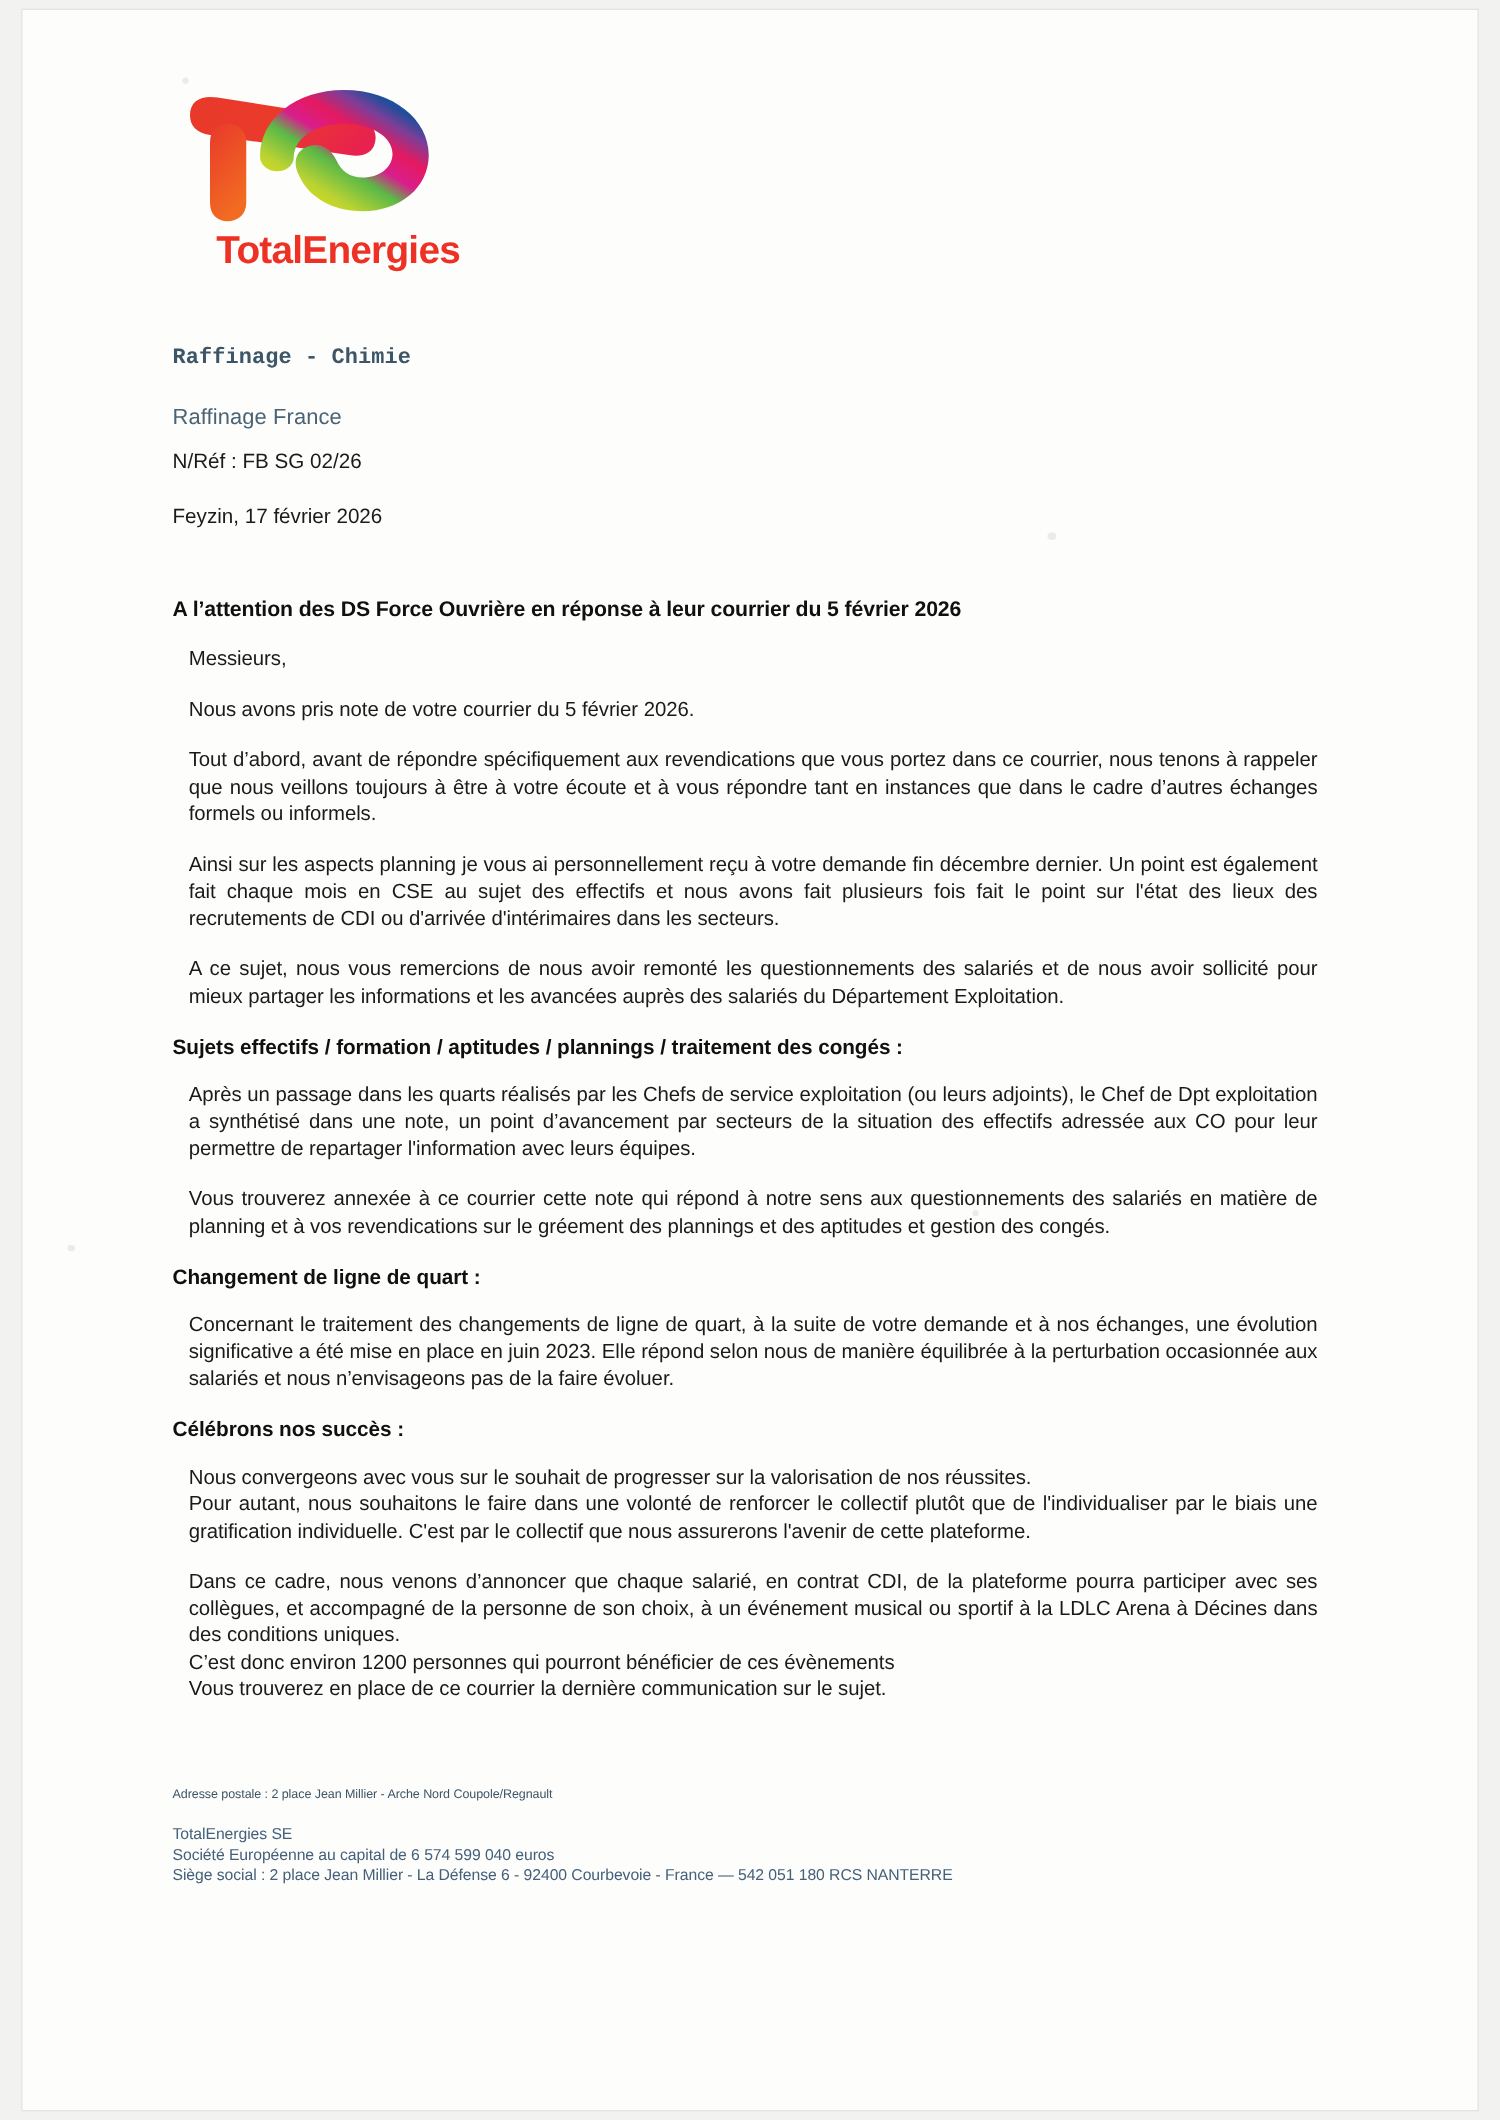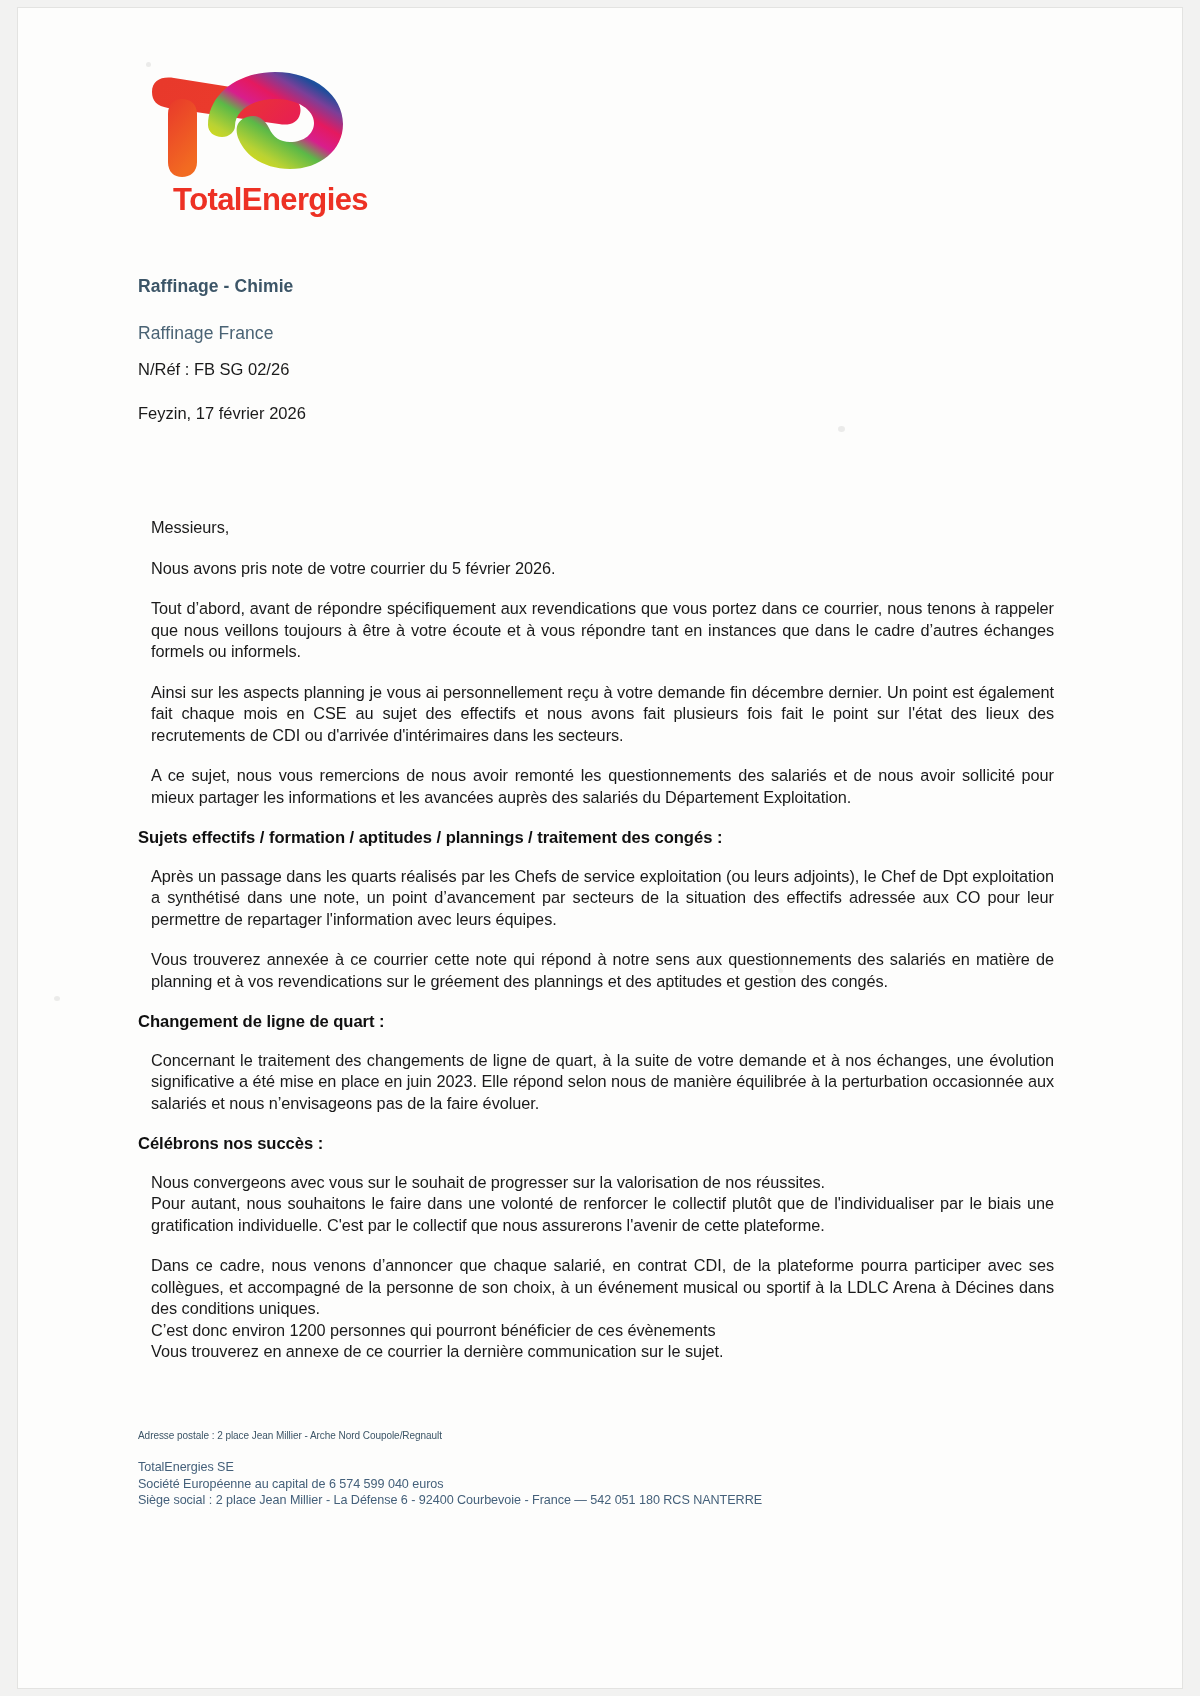--- a/index.html
+++ b/index.html
@@ -209,26 +209,27 @@
           <path d="M44,33 C52,33 59,38 59,48 L59,96 C59,106 52,111 44,111 C36,111 30,106 30,96 L30,48 C30,38 36,33 44,33 Z" fill="url(#gStem)"></path>
 
           <path d="M137,6 C177,6 205,30 205,58 C205,84 182,103 152,103 C128,103 109,92 101,74
                    C96,63 99,54 109,51 C118,48 126,52 131,62 C135,71 142,76 152,76
                    C166,76 176,68 176,57 C176,44 160,33 137,33 C114,33 97,45 97,60
                    C97,66 91,71 84,71 C76,71 70,66 70,59 C70,29 99,6 137,6 Z" fill="url(#gE)"></path>
         </svg>
         <span class="logo-word">TotalEnergies</span>
       </div>
 
-      <div class="hdr hdr-dept" style="position:absolute;">Raffinage - Chimie</div>
+      <div class="hdr hdr-dept" style="position:absolute;font-family:Liberation Mono, monospace;">Raffinage - Chimie</div>
       <div class="hdr hdr-sub" style="position:absolute;">Raffinage France</div>
       <div class="hdr hdr-ref" style="position:absolute;">N/Réf : FB SG 02/26</div>
 
       <div class="date-line">Feyzin, 17 février 2026</div>
 
+      <div class="subject">A l’attention des DS Force Ouvrière en réponse à leur courrier du 5 février 2026</div>
 
       <div class="body-area">
         <p class="p noj">Messieurs,</p>
         <div id="blocks">
             <p class="p">Nous avons pris note de votre courrier du 5 février 2026.</p>
             <p class="p">Tout d’abord, avant de répondre spécifiquement aux revendications que vous portez dans ce courrier, nous tenons à rappeler que nous veillons toujours à être à votre écoute et à vous répondre tant en instances que dans le cadre d’autres échanges formels ou informels.</p>
             <p class="p">Ainsi sur les aspects planning je vous ai personnellement reçu à votre demande fin décembre dernier. Un point est également fait chaque mois en CSE au sujet des effectifs et nous avons fait plusieurs fois fait le point sur l'état des lieux des recrutements de CDI ou d'arrivée d'intérimaires dans les secteurs.</p>
             <p class="p">A ce sujet, nous vous remercions de nous avoir remonté les questionnements des salariés et de nous avoir sollicité pour mieux partager les informations et les avancées auprès des salariés du Département Exploitation.</p>
             <p class="h">Sujets effectifs / formation / aptitudes / plannings / traitement des congés :</p>
             <p class="p">Après un passage dans les quarts réalisés par les Chefs de service exploitation (ou leurs adjoints), le Chef de Dpt exploitation a synthétisé dans une note, un point d’avancement par secteurs de la situation des effectifs adressée aux CO pour leur permettre de repartager l'information avec leurs équipes.</p>
@@ -236,21 +237,21 @@
             <p class="h">Changement de ligne de quart :</p>
             <p class="p">Concernant le traitement des changements de ligne de quart, à la suite de votre demande et à nos échanges, une évolution significative a été mise en place en juin 2023. Elle répond selon nous de manière équilibrée à la perturbation occasionnée aux salariés et nous n’envisageons pas de la faire évoluer.</p>
             <p class="h">Célébrons nos succès :</p>
             <div style="margin-bottom: 19px;">
               <p class="p tight">Nous convergeons avec vous sur le souhait de progresser sur la valorisation de nos réussites.</p>
               <p class="p tight">Pour autant, nous souhaitons le faire dans une volonté de renforcer le collectif plutôt que de l'individualiser par le biais une gratification individuelle. C'est par le collectif que nous assurerons l'avenir de cette plateforme.</p>
             </div>
             <div style="margin-bottom: 19px;">
               <p class="p tight">Dans ce cadre, nous venons d’annoncer que chaque salarié, en contrat CDI, de la plateforme pourra participer avec ses collègues, et accompagné de la personne de son choix, à un événement musical ou sportif à la LDLC Arena à Décines dans des conditions uniques.</p>
               <p class="p tight">C’est donc environ 1200 personnes qui pourront bénéficier de ces évènements</p>
-              <p class="p tight">Vous trouverez en annexe de ce courrier la dernière communication sur le sujet.</p>
+              <p class="p tight">Vous trouverez en place de ce courrier la dernière communication sur le sujet.</p>
             </div>
           </div>
       </div>
 
       <div class="footer">
         <div class="foot-addr">
           <div>Adresse postale : 2 place Jean Millier - Arche Nord Coupole/Regnault</div>
         </div>
         <div class="foot-legal">
           <div>TotalEnergies SE</div>

